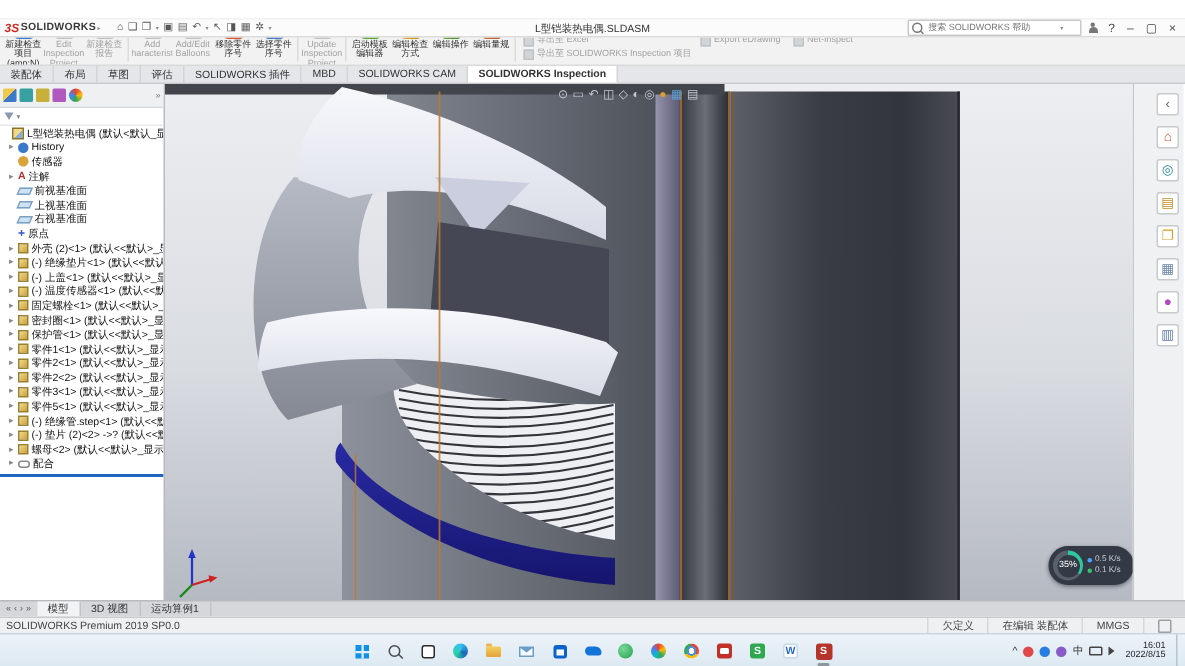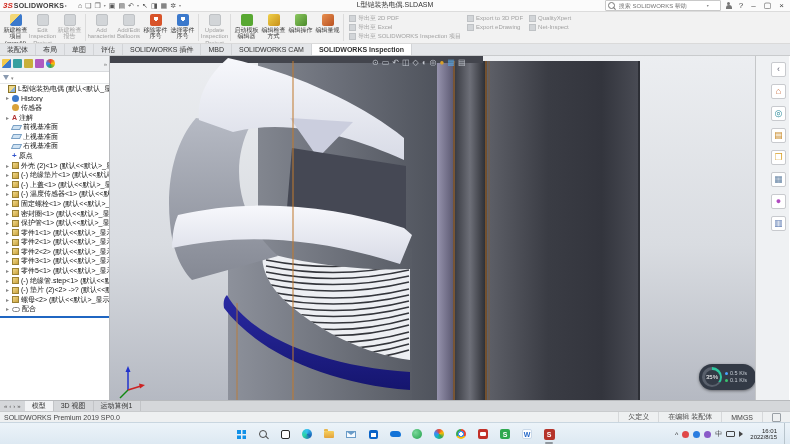--- a/index.html
+++ b/index.html
@@ -1,20 +1,20 @@
 <!DOCTYPE html>
 <html><head>
 <meta charset="utf-8">
 <style>
   html,body{margin:0;padding:0;background:#888;}
   .app{position:relative;width:790px;height:444px;background:#fff;overflow:hidden;
        font-family:"Liberation Sans",sans-serif;cursor:default;-webkit-user-select:none;user-select:none;}
   
-  .tibar{position:absolute;top:0;left:0;width:790px;height:12px;background:#fbfbfb;border-bottom:1px solid #dcdcdc;
-         display:flex;font-size:7px;box-sizing:border-box;z-index:30;}
+  .tibar{position:absolute;top:13px;left:0;width:790px;height:12px;background:#fbfbfb;border-bottom:1px solid #dcdcdc;
+         display:flex;align-items:center;font-size:7px;box-sizing:border-box;z-index:30;}
   .brand{display:flex;align-items:center;gap:1px;padding:0 3px;}
   .b3s{color:#d0281e;font-weight:bold;font-style:italic;font-size:8px;line-height:8px;}
   .bsw{color:#3a3a3a;font-weight:bold;letter-spacing:.2px;font-size:7px;}
   .qat{display:flex;align-items:center;gap:3px;margin-left:8px;color:#555;font-size:7px;line-height:7px;}
   .qat span{display:inline-block;}
   .qcaret{font-size:4px;color:#888;}
   .ttitle{position:absolute;left:50%;transform:translateX(-50%);color:#333;}
   .tright{margin-left:auto;display:flex;align-items:center;gap:4px;padding-right:4px;}
   .sbox{display:flex;align-items:center;gap:2px;border:1px solid #c9c9c9;background:#fff;height:9px;padding:0 2px;width:110px;border-radius:1px;}
   .sbox input{border:0;outline:0;font-size:6px;width:84px;font-family:inherit;color:#333;background:transparent;}

